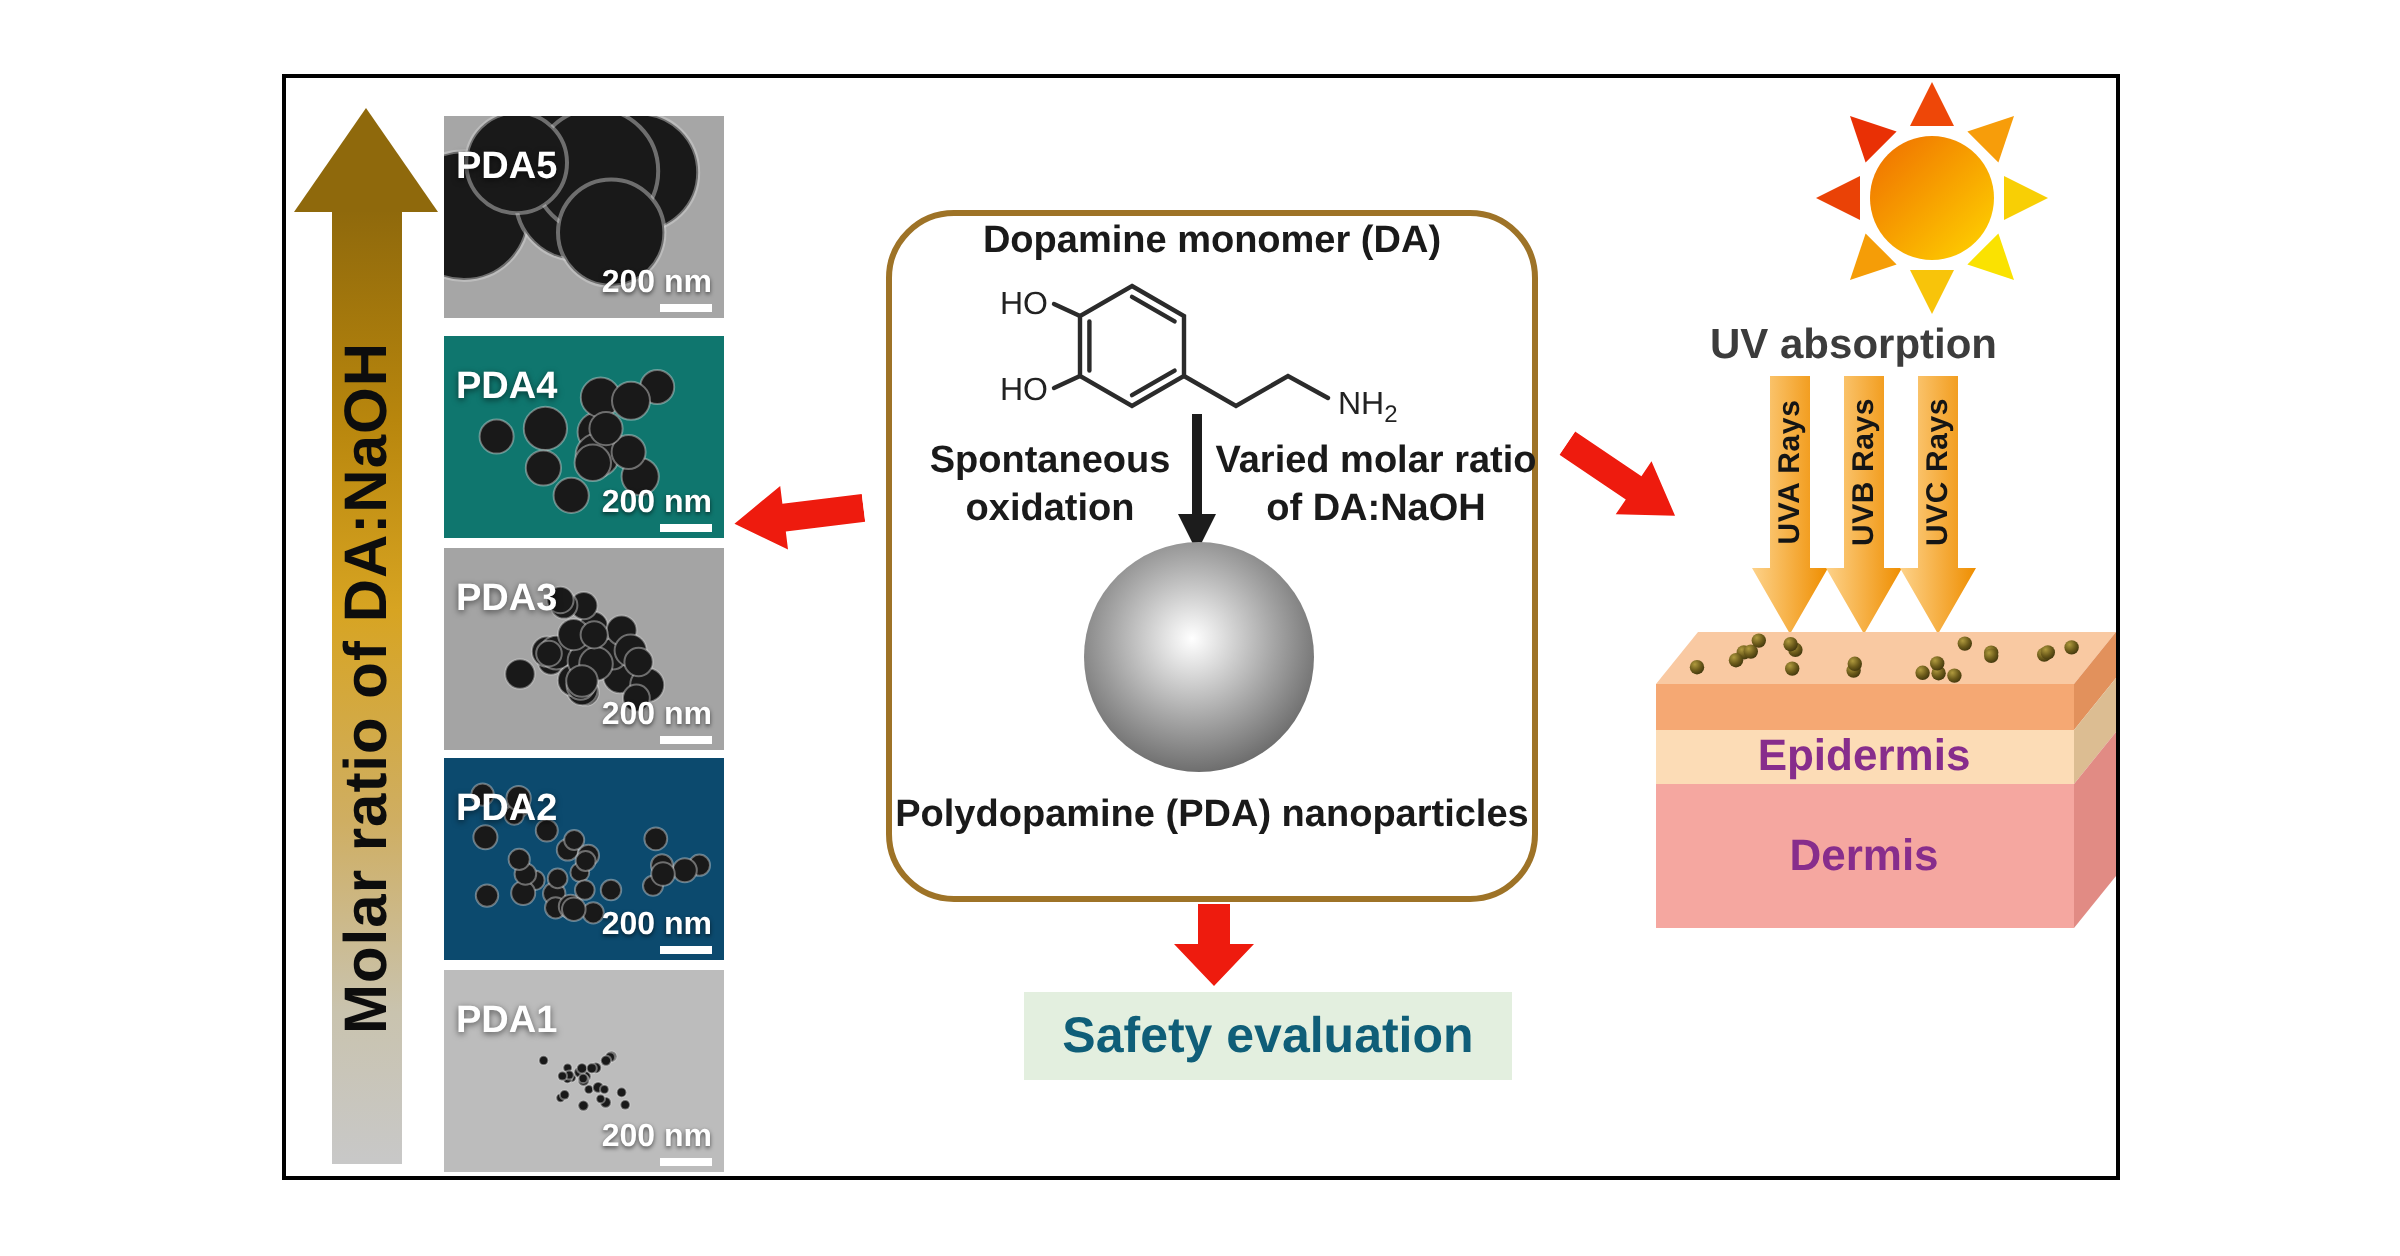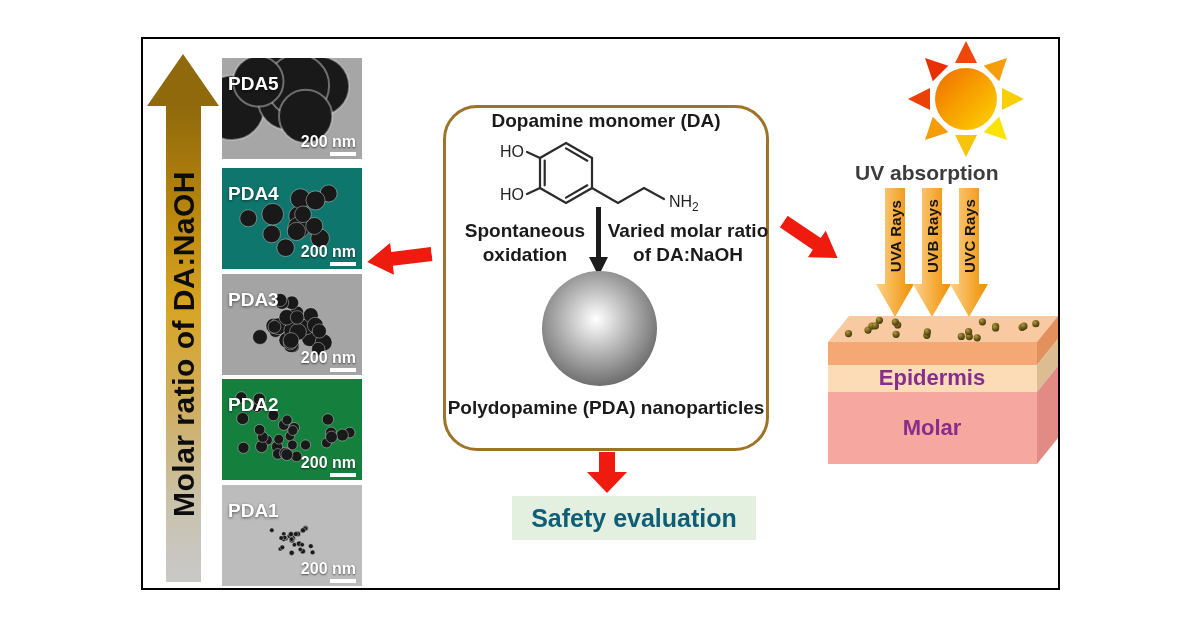--- a/index.html
+++ b/index.html
@@ -161,21 +161,21 @@
           <circle cx="75.1" cy="43.4" r="6.8" fill="#191919" stroke="#d6d6d6" stroke-opacity="0.45" stroke-width="1"></circle>
           <circle cx="52.5" cy="52.8" r="6.4" fill="#191919" stroke="#d6d6d6" stroke-opacity="0.45" stroke-width="1"></circle>
           <circle cx="58.2" cy="26.0" r="6.6" fill="#191919" stroke="#d6d6d6" stroke-opacity="0.45" stroke-width="1"></circle>
         </svg>
       <div class="tem-label">PDA3</div>
       <div class="tem-scale">
         <span>200 nm</span>
         <div class="bar"></div>
       </div>
     </div>
-      <div class="tem-panel" style="top: 379px; background: #15803d;">
+      <div class="tem-panel" style="top: 379px; background: #0c4a6e;">
       <svg class="tem-svg" width="140" height="101">
           <circle cx="55.1" cy="67.8" r="5.6" fill="#191919" stroke="#d6d6d6" stroke-opacity="0.45" stroke-width="1"></circle>
           <circle cx="61.8" cy="45.9" r="5.4" fill="#191919" stroke="#d6d6d6" stroke-opacity="0.45" stroke-width="1"></circle>
           <circle cx="65.1" cy="41.0" r="5.0" fill="#191919" stroke="#d6d6d6" stroke-opacity="0.45" stroke-width="1"></circle>
           <circle cx="72.2" cy="48.7" r="5.3" fill="#191919" stroke="#d6d6d6" stroke-opacity="0.45" stroke-width="1"></circle>
           <circle cx="83.5" cy="66.0" r="5.1" fill="#191919" stroke="#d6d6d6" stroke-opacity="0.45" stroke-width="1"></circle>
           <circle cx="127.7" cy="53.6" r="5.3" fill="#191919" stroke="#d6d6d6" stroke-opacity="0.45" stroke-width="1"></circle>
           <circle cx="56.8" cy="60.2" r="4.9" fill="#191919" stroke="#d6d6d6" stroke-opacity="0.45" stroke-width="1"></circle>
           <circle cx="120.4" cy="56.1" r="6.0" fill="#191919" stroke="#d6d6d6" stroke-opacity="0.45" stroke-width="1"></circle>
           <circle cx="67.9" cy="57.2" r="4.7" fill="#191919" stroke="#d6d6d6" stroke-opacity="0.45" stroke-width="1"></circle>
@@ -352,15 +352,15 @@
         <circle cx="101.4" cy="17.9" r="3.6" fill="url(#dotGrad)"></circle>
         <circle cx="135.3" cy="22.4" r="3.6" fill="url(#dotGrad)"></circle>
         <circle cx="209.8" cy="9.7" r="3.6" fill="url(#dotGrad)"></circle>
         <circle cx="53.4" cy="6.3" r="3.6" fill="url(#dotGrad)"></circle>
         <circle cx="69.3" cy="8.1" r="3.6" fill="url(#dotGrad)"></circle>
         <circle cx="156.4" cy="7.8" r="3.6" fill="url(#dotGrad)"></circle>
         <circle cx="70.1" cy="20.3" r="3.6" fill="url(#dotGrad)"></circle>
       </g>
   </svg>
   <div id="layer-epidermis" class="layer-label">Epidermis</div>
-  <div id="layer-dermis" class="layer-label">Molar</div>
+  <div id="layer-dermis" class="layer-label">Dermis</div>
 
 </div>
 
 </body></html>

